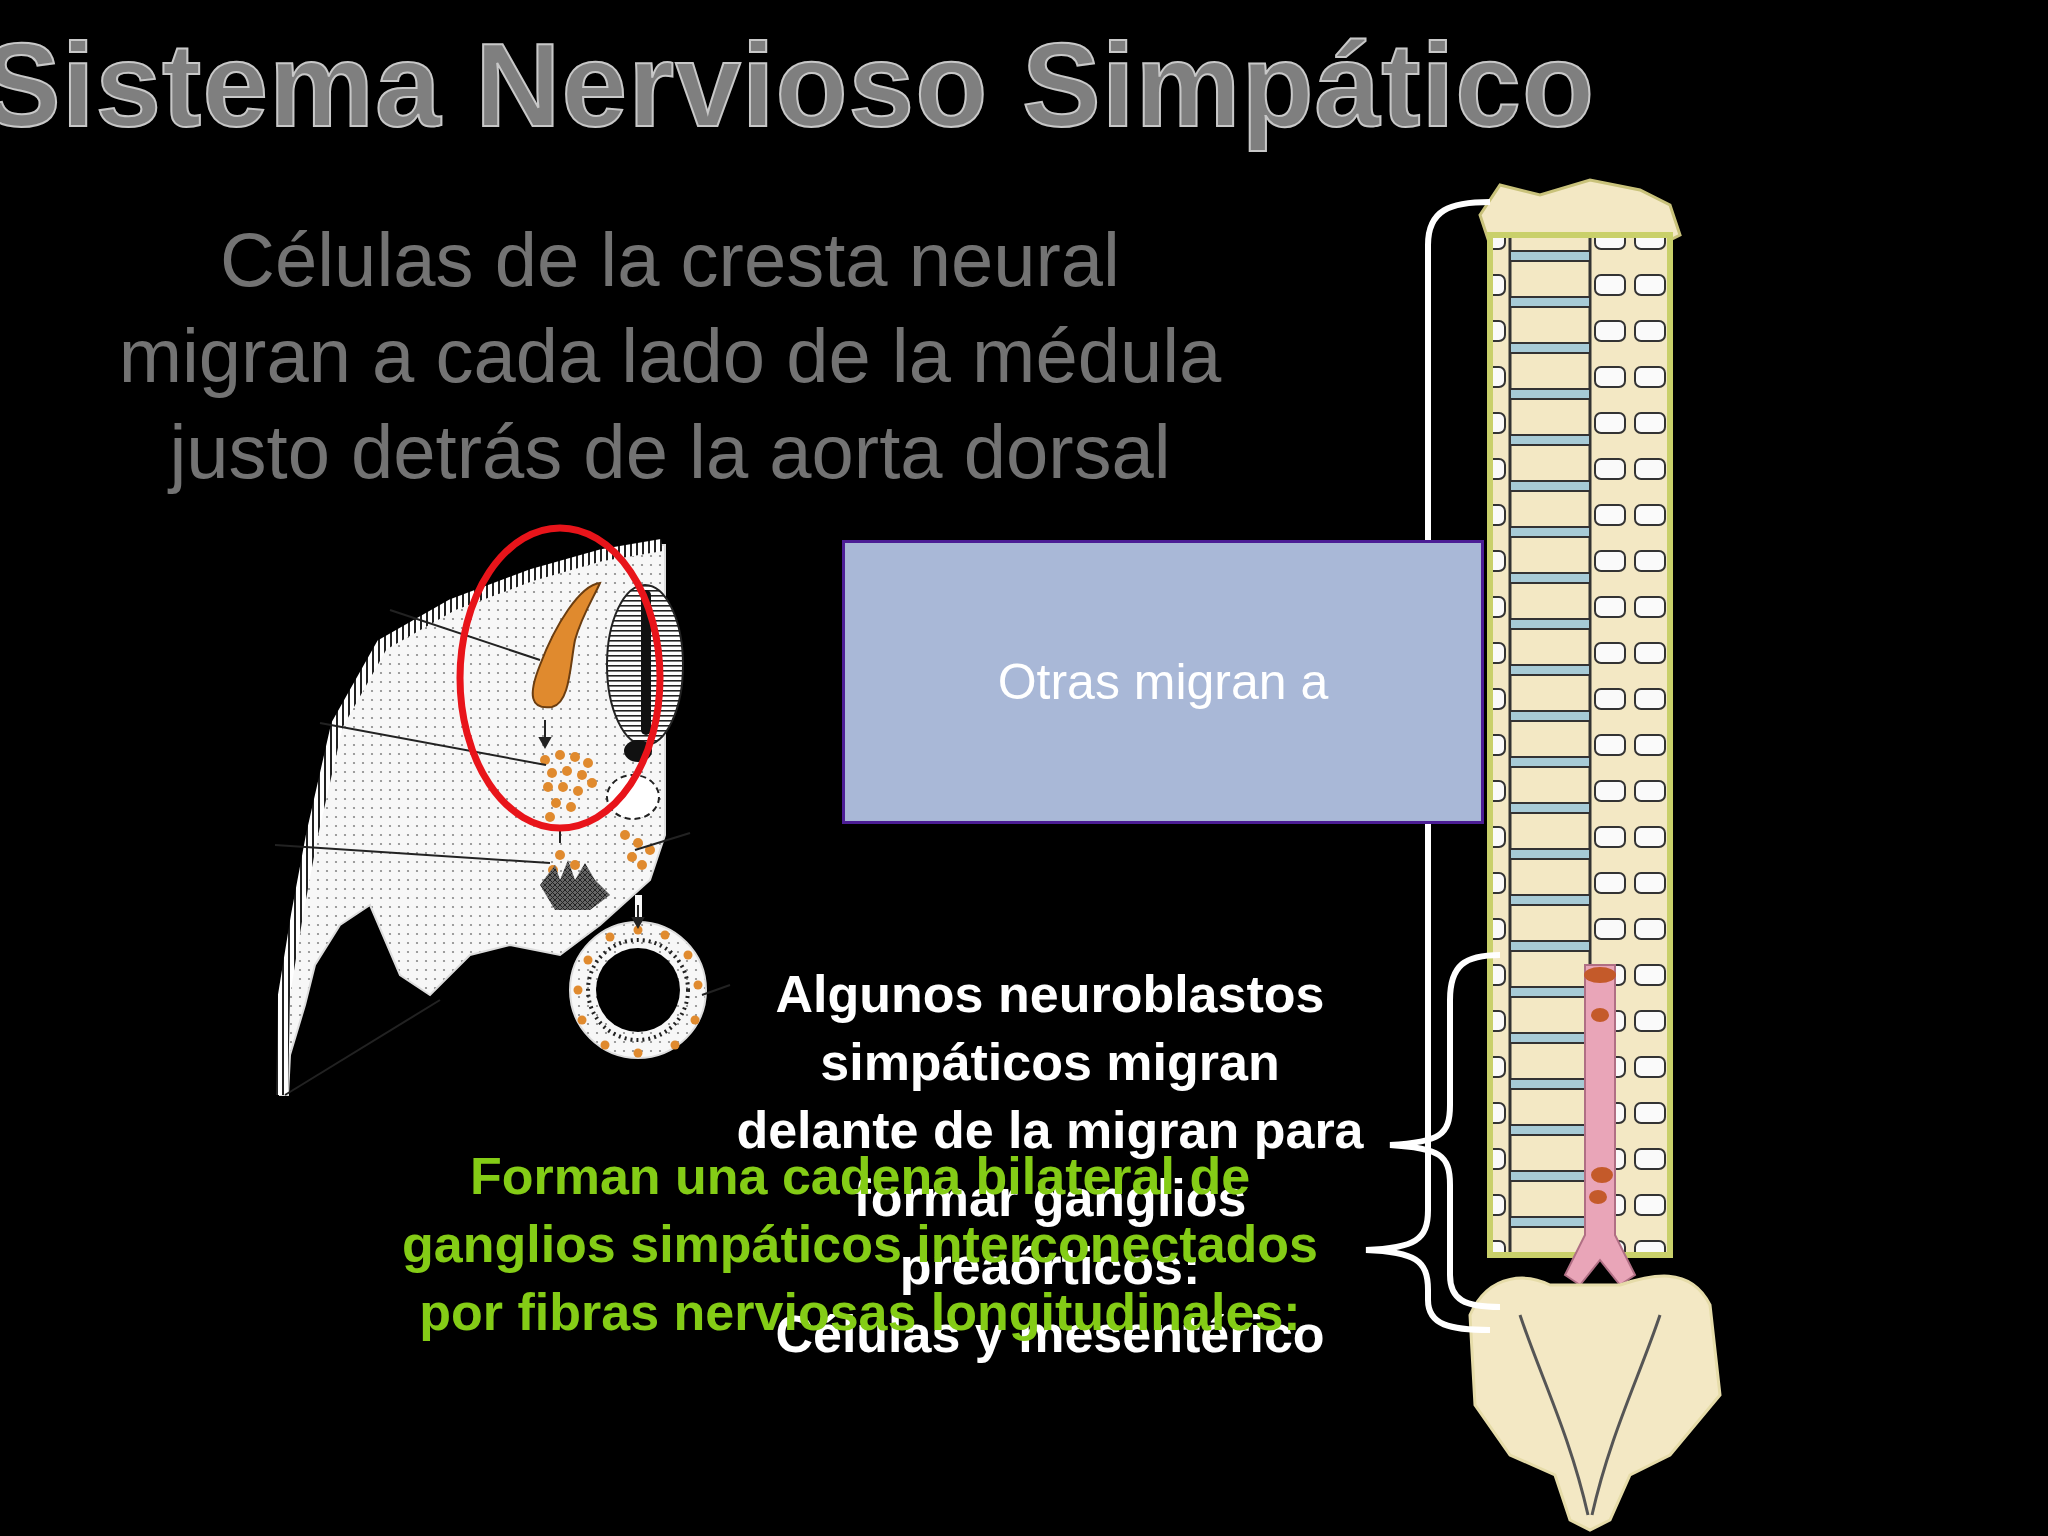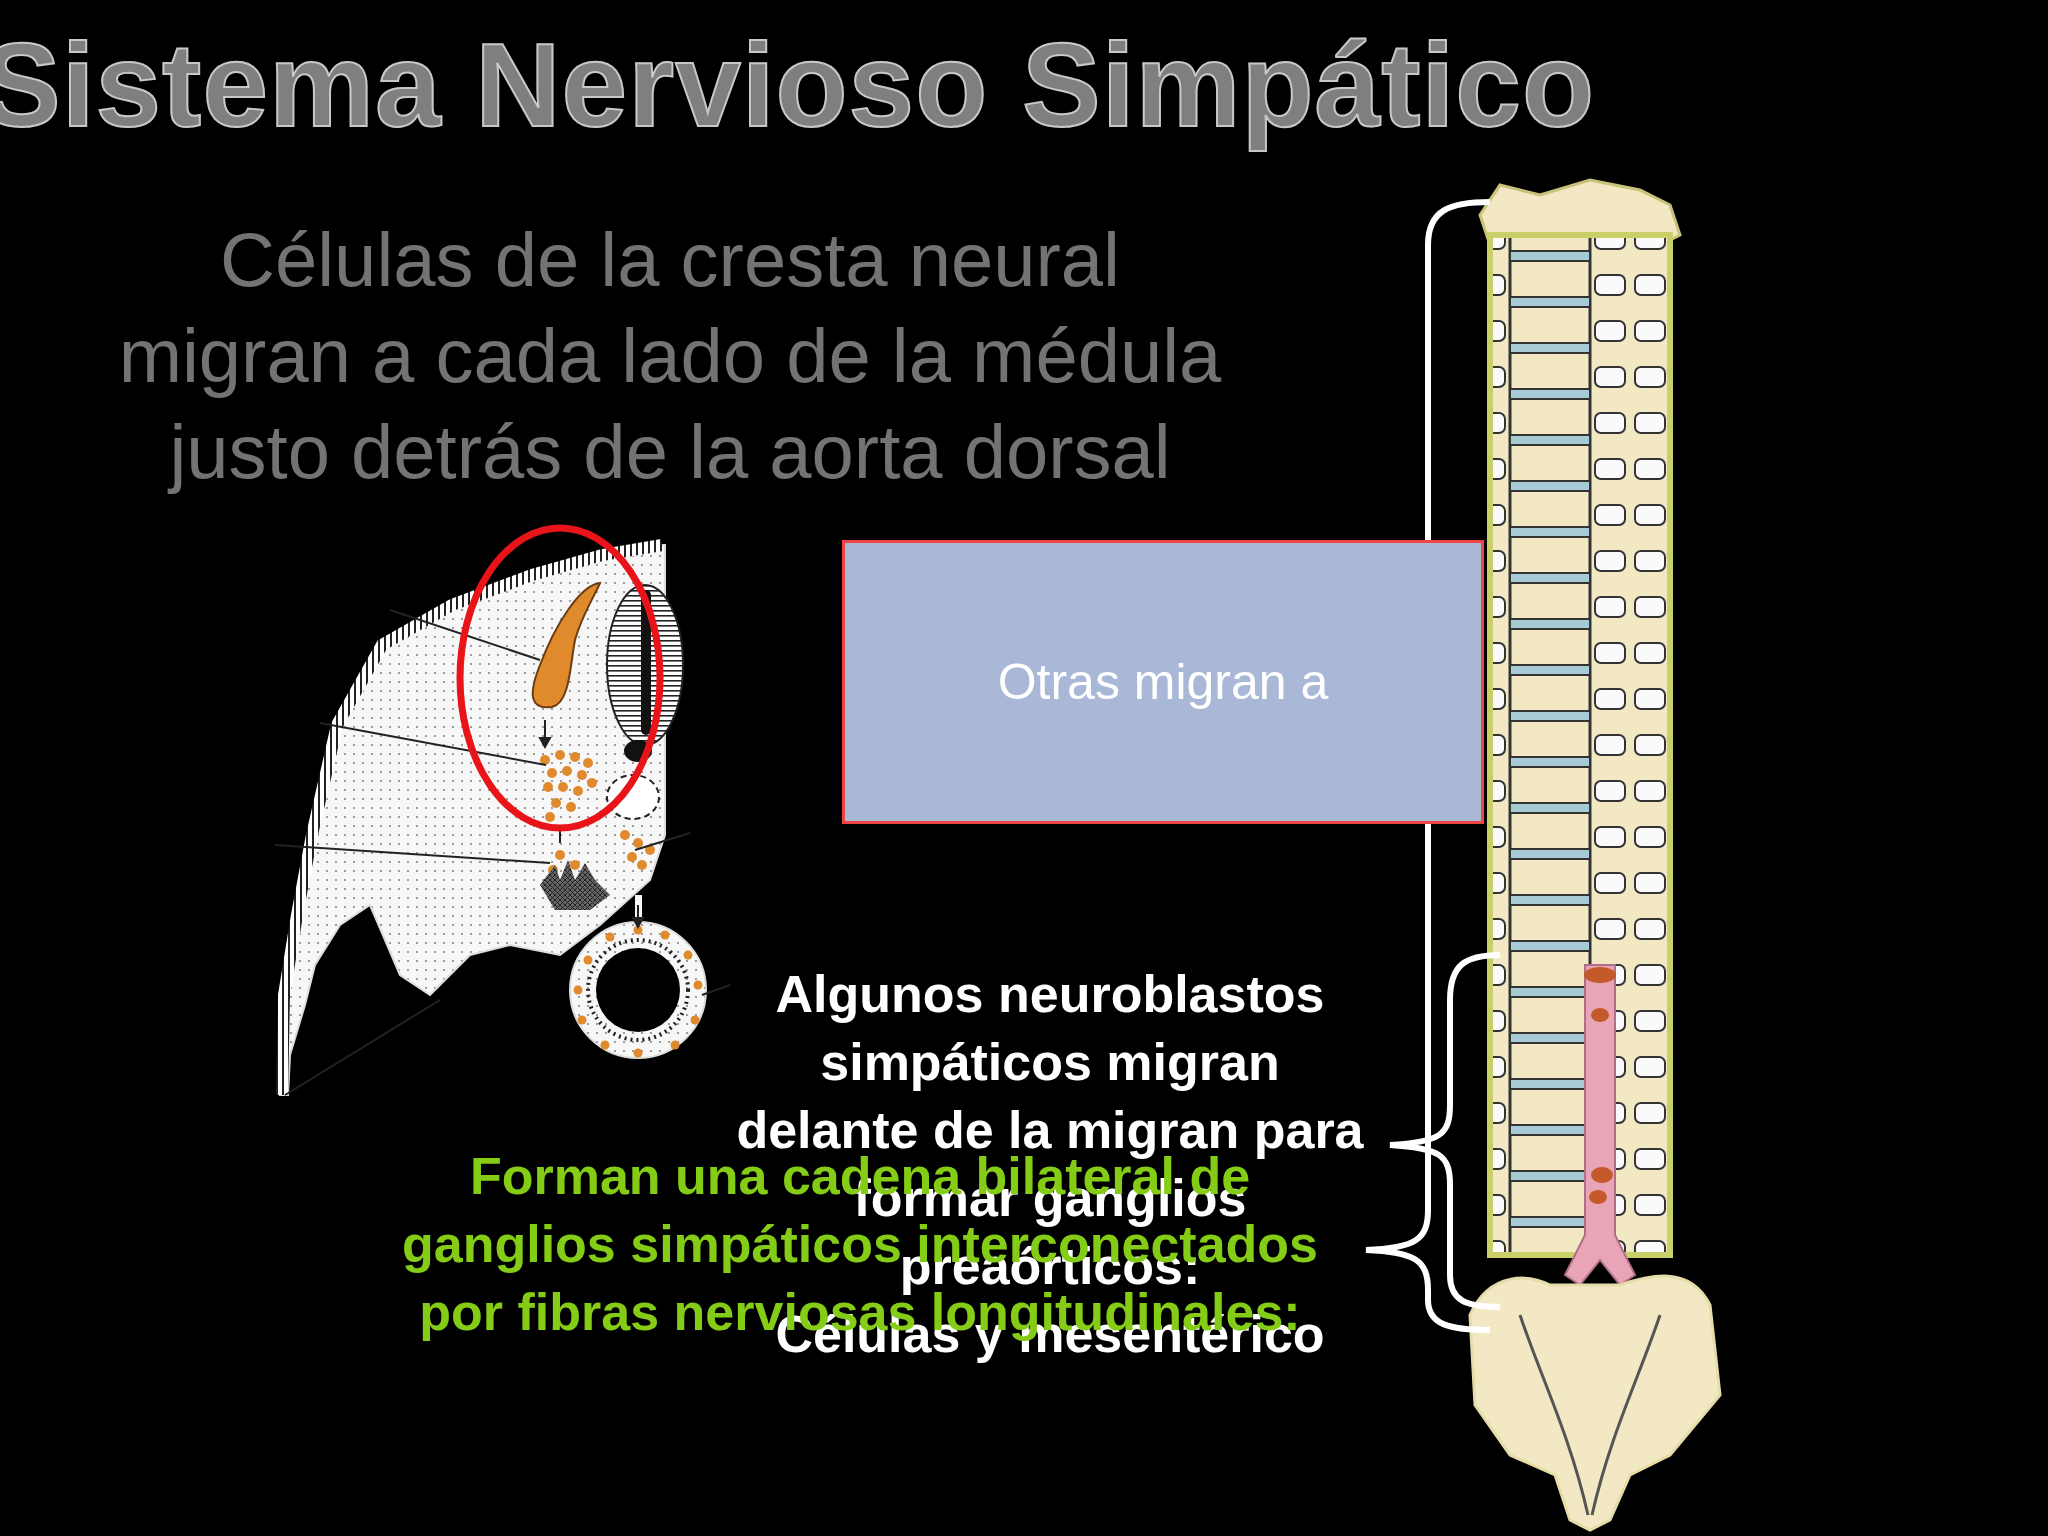--- a/index.html
+++ b/index.html
@@ -10,21 +10,21 @@
     left: -18px; top: 20px; font-size: 118px; font-weight: bold; white-space: nowrap;
     color: #7f7f7f; -webkit-text-stroke: 2px #c8c8c8; letter-spacing: 1px; line-height: 130px;
   }
   .heading {
     left: 60px; top: 212px; width: 1220px; text-align: center;
     font-size: 76px; line-height: 96px; color: #737373;
   }
   .heading div { white-space: nowrap; }
   .bluebox {
     left: 842px; top: 540px; width: 642px; height: 284px;
-    background: #a9b8d7; border: 3px solid #ef4444; box-sizing: border-box;
+    background: #a9b8d7; border: 3px solid #4c1d95; box-sizing: border-box;
     display: flex; flex-direction: column; justify-content: center; align-items: center;
   }
   .bluebox div { font-size: 50px; line-height: 67px; color: #fff; white-space: nowrap; }
   .textA {
     left: 700px; top: 960px; width: 700px; text-align: center;
     font-size: 52px; line-height: 68px; color: #fff;
   }
   .textB {
     left: 360px; top: 1142px; width: 1000px; text-align: center;
     font-size: 52px; line-height: 68px; color: #84cc16;

